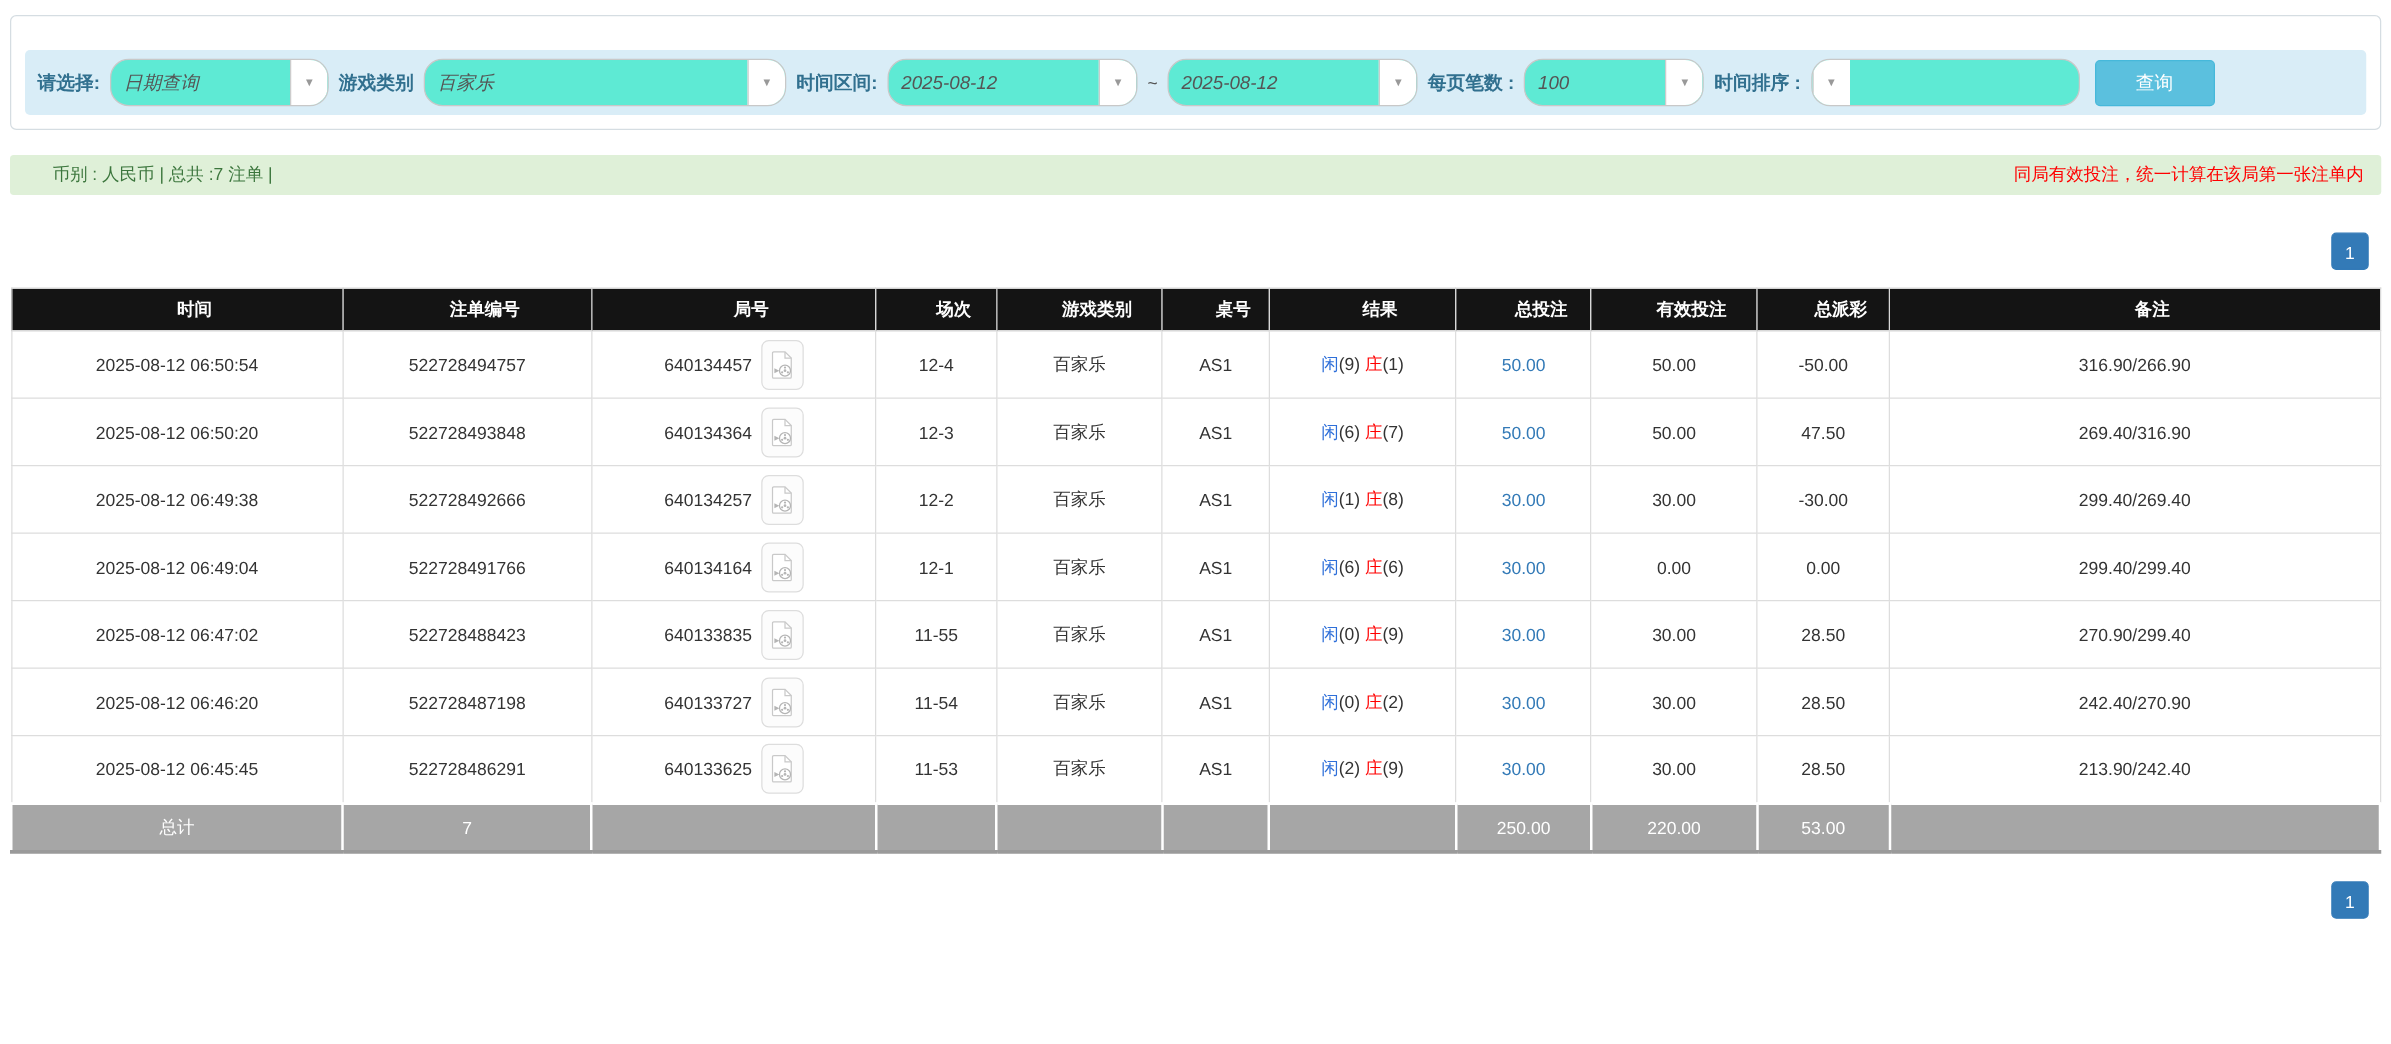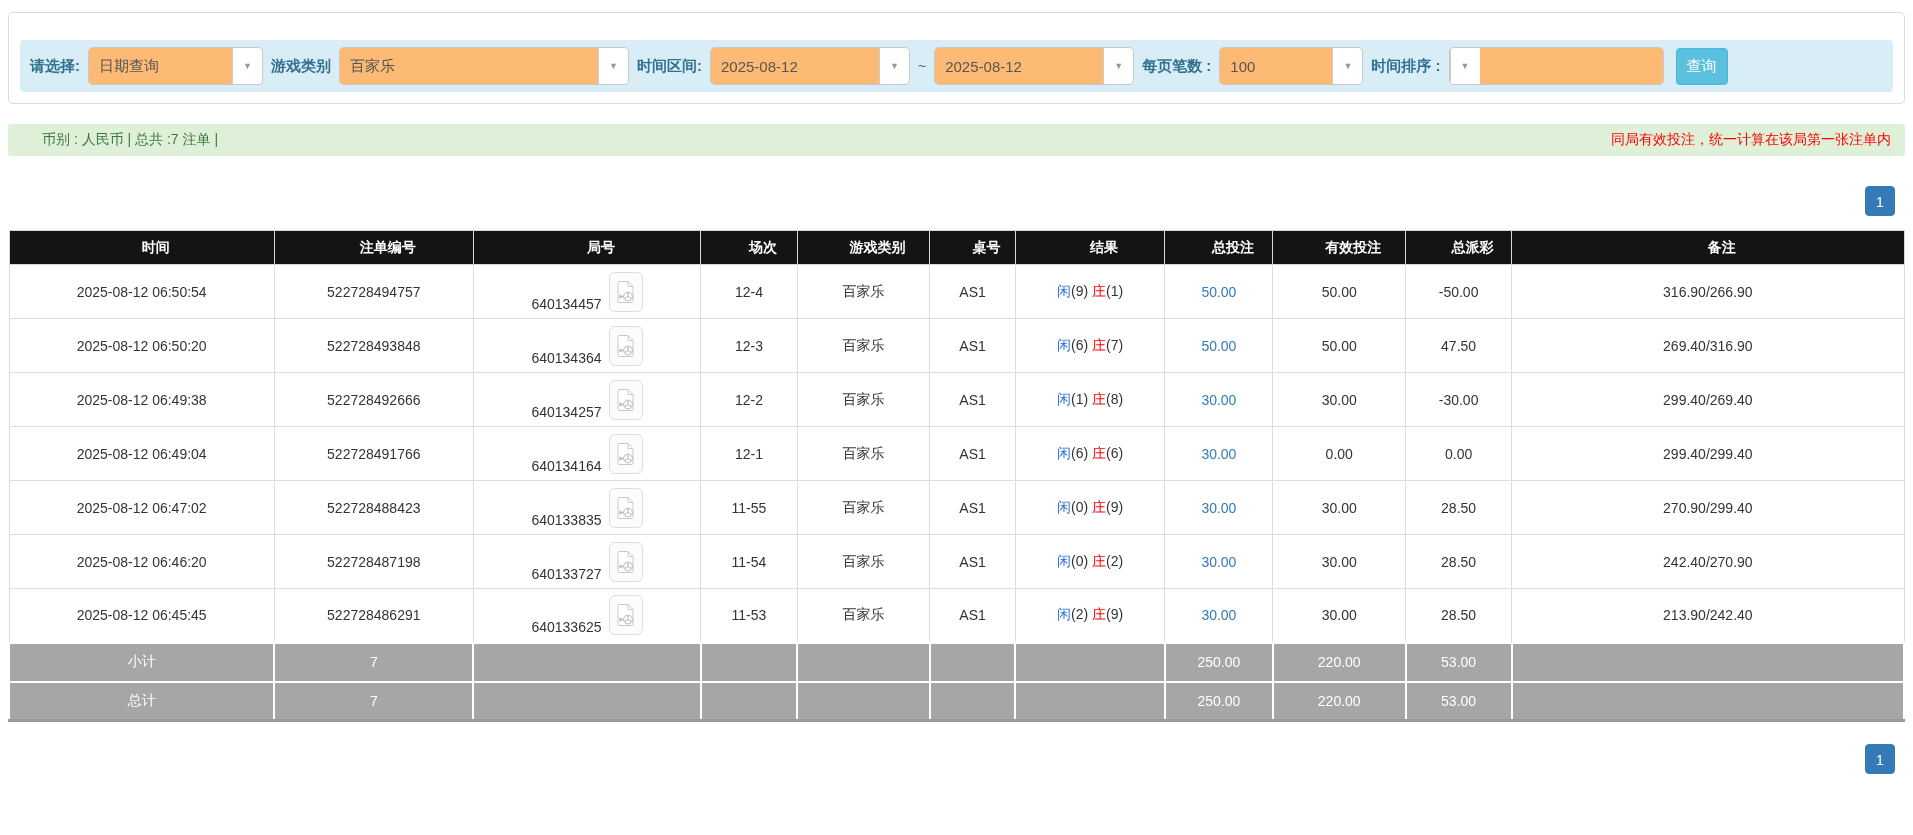--- a/index.html
+++ b/index.html
@@ -8,31 +8,31 @@
   .page { padding: 2px 0 0 0; }
 
   .page-title { font-size: 21px; font-weight: 400; color: #404040; margin: 2px 0 0 10px; }
 
   
   .filter-panel { margin: 10px 8px 0 8px; border: 1px solid #d5dde2; border-radius: 5px;
     padding: 11px; background: #fff; }
   .filter-bar { background: #d9edf7; border-radius: 4px; padding: 6px 10px; height: 52px;
     display: flex; align-items: center; gap: 8px; margin-top: 16px; }
   .flabel { font-size: 15px; font-weight: bold; color: #31708f; white-space: nowrap; }
-  .combo { display: flex; align-items: stretch; height: 38px; background: #fdba74;
-    border: 1px solid #c8c8c8; border-radius: 5px; overflow: hidden; }
+  .combo { display: flex; align-items: stretch; height: 38px; background: #5eead4;
+    border: 1px solid #c8c8c8; border-radius: 15px; overflow: hidden; font-style: italic; }
   .combo-text { display: flex; align-items: center; padding: 0 10px; font-size: 15px;
     color: #555; flex: 1 1 auto; white-space: nowrap; }
   .combo-btn { width: 30px; display: flex; align-items: center; justify-content: center;
     border-left: 1px solid #ccc; background: #fff; color: #999; font-size: 9px; cursor: pointer; }
   .sep { font-size: 14px; color: #555; }
   .w-select { width: 175px; } .w-game { width: 290px; } .w-date { width: 200px; }
   .w-size { width: 144px; justify-content: space-between; } .w-sort { width: 215px; }
   .search-btn { margin-left: 4px; background: #5bc0de; color: #fff; border: 1px solid #46b8da;
-    border-radius: 4px; font-size: 15px; padding: 8px 10px; cursor: pointer;
+    border-radius: 4px; font-size: 15px; padding: 8px 32px; cursor: pointer;
     font-family: inherit; }
 
   
   .summary-bar { margin: 20px 8px 0 8px; background: #dff0d8; border-radius: 3px;
     height: 32px; display: flex; align-items: center; justify-content: space-between;
     padding: 0 14px 0 34px; }
   .summary-info { color: #3c763d; font-size: 14px; }
   .summary-notice { color: #ff0000; font-size: 14px; }
 
   
@@ -43,21 +43,21 @@
     font-size: 14px; border-radius: 4px; cursor: pointer; }
 
   
   table.records { width: calc(100% - 16px); margin: 14px 8px 0 8px; border-collapse: collapse; }
   table.records th { background: #141414; color: #fff; font-size: 14px; font-weight: bold;
     height: 34px; border: 1px solid #d8d8d8; text-align: center; padding-left: 28px; }
   table.records td { height: 54px; border: 1px solid #ddd; text-align: center;
     font-size: 14px; color: #333; background: #fff; }
   tr.sumrow td { background: #a6a6a6; color: #fff; height: 39px; border: 2px solid #fff; }
   tr.sumrow.grand td { border-bottom: 3px solid #9a9a9a; }
-  .round-cell { display: flex; align-items: flex-end; justify-content: center; gap: 7px; }
+  .round-cell { display: flex; align-items: center; justify-content: center; gap: 7px; }
   .video-btn { display: inline-flex; align-items: center; justify-content: center;
     width: 34px; height: 40px; border: 1px solid #ddd; border-radius: 6px;
     background: #fcfcfc; cursor: pointer; }
   .res-player { color: #2e6fd9; } .res-banker { color: #ff0000; }
   .bet-link { color: #337ab7; text-decoration: none; cursor: pointer; }
   .neg { color: #ff0000; }
 </style>
 </head>
 <body>
 
@@ -339,46 +339,33 @@
           </td>
           <td>11-53</td>
           <td>百家乐</td>
           <td>AS1</td>
           <td><span class="res-player">闲</span><span>(2) </span><span class="res-banker">庄</span><span>(9)</span></td>
           <td><a class="bet-link">30.00</a></td>
           <td>30.00</td>
           <td>28.50</td>
           <td>213.90/242.40</td>
         </tr>
-        <tr class="sumrow">
-          <td>小计</td>
+        <tr class="sumrow grand">
+          <td>总计</td>
           <td>7</td>
           <td></td>
           <td></td>
           <td></td>
           <td></td>
           <td></td>
           <td>250.00</td>
           <td>220.00</td>
           <td>53.00</td>
           <td></td>
         </tr>
-        <tr class="sumrow grand">
-          <td>总计</td>
-          <td>7</td>
-          <td></td>
-          <td></td>
-          <td></td>
-          <td></td>
-          <td></td>
-          <td>250.00</td>
-          <td>220.00</td>
-          <td>53.00</td>
-          <td></td>
-        </tr>
       </tbody>
   </table>
 
   <div class="pager bottom">
     <span class="page-btn">1</span>
   </div>
 
 </div>
 
 </body></html>

